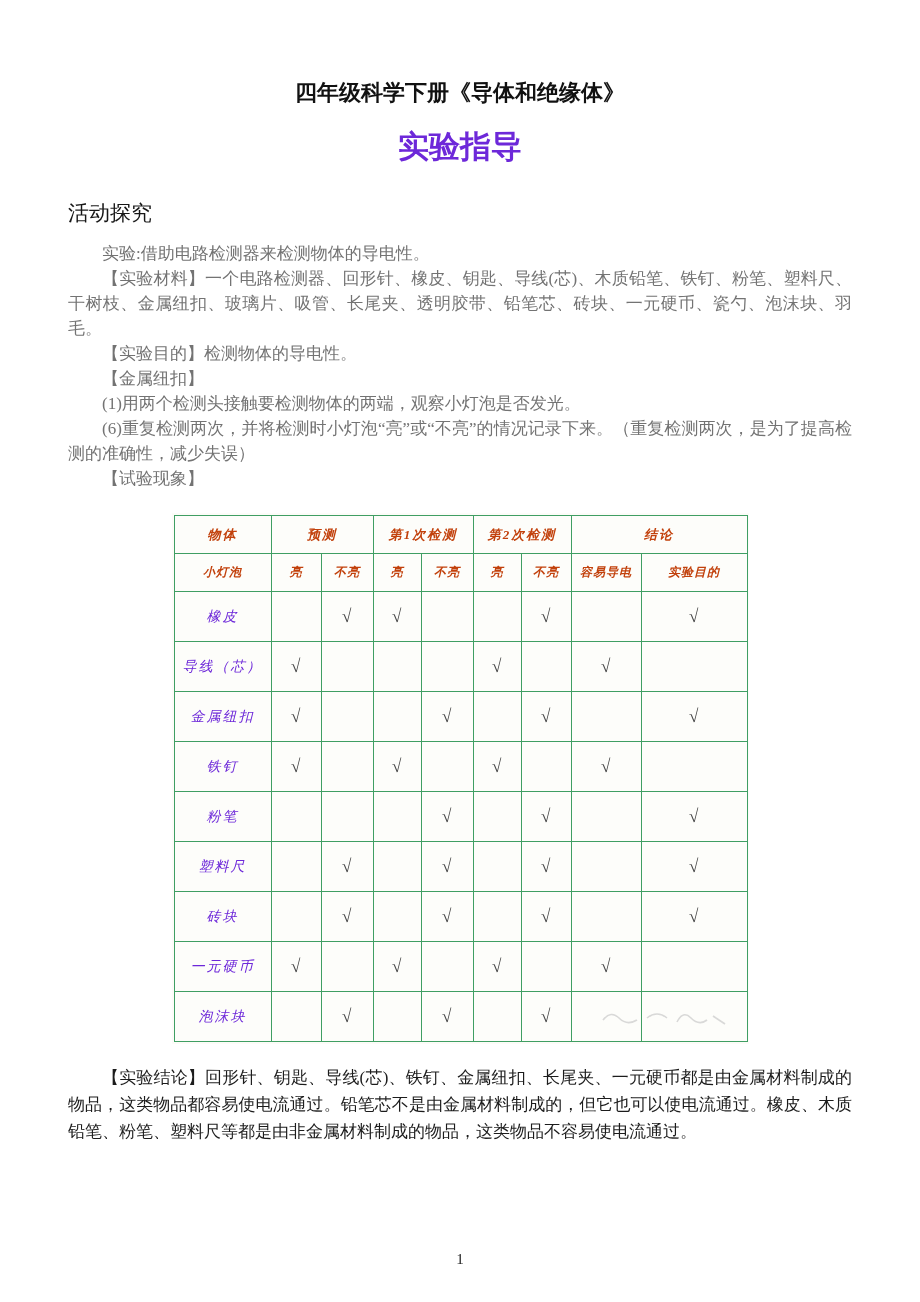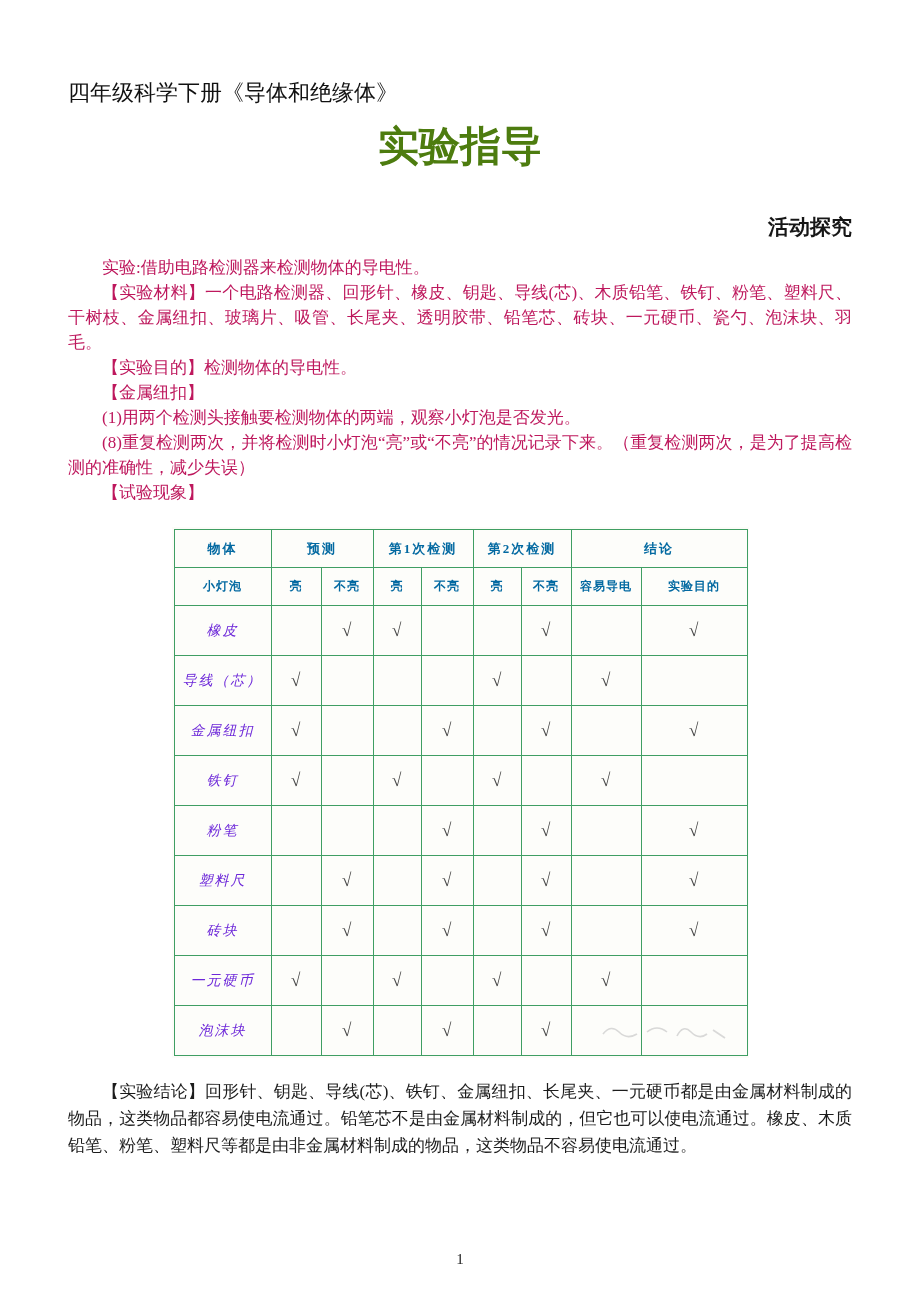--- a/index.html
+++ b/index.html
@@ -8,49 +8,50 @@
     position:relative;
     width:920px; height:1302px;
     background:#ffffff;
     overflow:hidden;
     font-family:"Liberation Serif","DejaVu Serif",serif;
     color:#1a1a1a;
   }
   .content { padding:80px 68px 0 68px; }
 
   .doc-title {
+    text-align:center;
     font-family:"Liberation Sans","DejaVu Sans",sans-serif;
-    font-weight:normal;
+    font-weight:bold;
     font-size:22px;
     line-height:26px;
     color:#111;
   }
   .doc-title-2 {
     text-align:center;
     font-family:"Liberation Sans","DejaVu Sans",sans-serif;
     font-weight:bold;
-    font-size:41px;
+    font-size:31px;
     line-height:37px;
     margin-top:22px;
-    color:#4d7c0f;
+    color:#6d28d9;
   }
   .section-title {
-    text-align:right;
+    text-align:left;
     font-size:21px;
     line-height:25px;
-    font-weight:700;
-    margin-top:50px;
+    font-weight:400;
+    margin-top:36px;
     color:#161616;
   }
 
   .body-text { margin-top:15px; font-size:17px; line-height:25px; }
   .body-text p {
     text-align:justify;
     text-justify:inter-character;
-    color:#be185d;
+    color:#737373;
   }
   .body-text p.indent { text-indent:2em; }
 
   
   .table-wrap {
     width:577px;
     margin:22px auto 0 auto;
     position:relative;
     background:#fcfcf8;
     padding:2px;
@@ -65,22 +66,23 @@
     border:1.5px solid #3f9e63;
     text-align:center;
     vertical-align:middle;
     overflow:hidden;
   }
   .results thead th {
     height:38px;
     font-size:13px;
     font-weight:600;
     letter-spacing:2px;
-    color:#0369a1;
+    color:#c2410c;
     font-family:"Liberation Serif","DejaVu Serif",serif;
+    font-style:italic;
   }
   .results thead tr.sub th { font-size:12px; letter-spacing:1px; }
   .results tbody td { height:50px; }
   .obj-name {
     font-size:14px;
     font-style:italic;
     letter-spacing:2px;
     color:#6d28d9;
   }
   .check {
@@ -112,21 +114,21 @@
     <div class="doc-title">四年级科学下册《导体和绝缘体》</div>
     <div class="doc-title-2">实验指导</div>
     <div class="section-title">活动探究</div>
 
     <div class="body-text">
       <p class="indent">实验:借助电路检测器来检测物体的导电性。</p>
       <p class="indent">【实验材料】一个电路检测器、回形针、橡皮、钥匙、导线(芯)、木质铅笔、铁钉、粉笔、塑料尺、干树枝、金属纽扣、玻璃片、吸管、长尾夹、透明胶带、铅笔芯、砖块、一元硬币、瓷勺、泡沫块、羽毛。</p>
       <p class="indent">【实验目的】检测物体的导电性。</p>
       <p class="indent">【金属纽扣】</p>
       <p class="indent">(1)用两个检测头接触要检测物体的两端，观察小灯泡是否发光。</p>
-      <p class="indent">(8)重复检测两次，并将检测时小灯泡“亮”或“不亮”的情况记录下来。（重复检测两次，是为了提高检测的准确性，减少失误）</p>
+      <p class="indent">(6)重复检测两次，并将检测时小灯泡“亮”或“不亮”的情况记录下来。（重复检测两次，是为了提高检测的准确性，减少失误）</p>
       <p class="indent">【试验现象】</p>
     </div>
 
     <div class="table-wrap">
       <table class="results">
         <colgroup>
           <col style="width:97px">
             <col style="width:50px">
             <col style="width:52px">
           <col style="width:48px">

